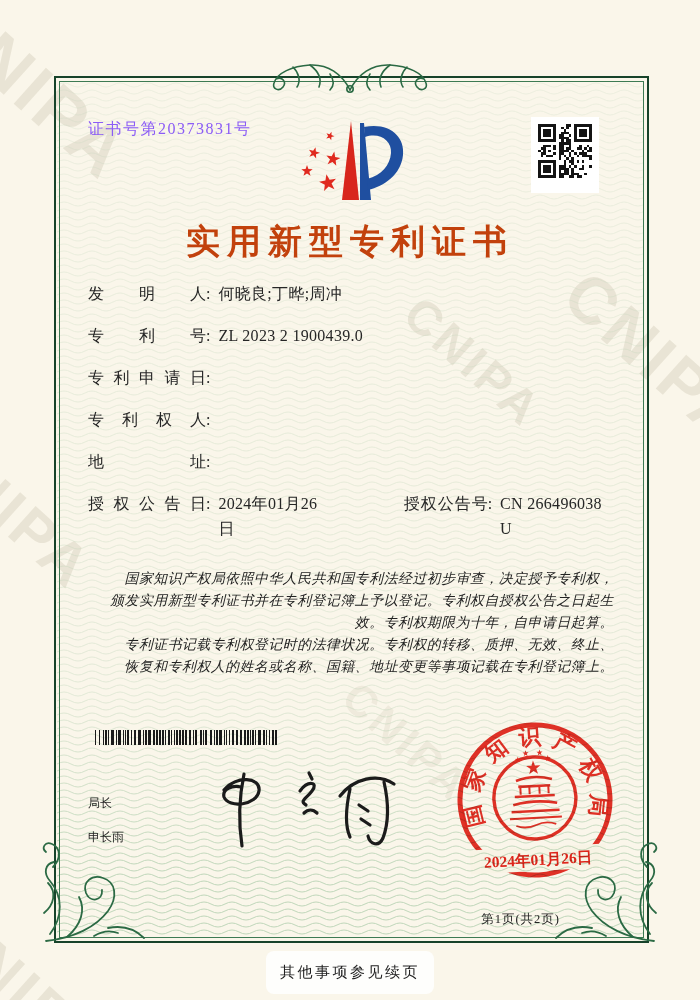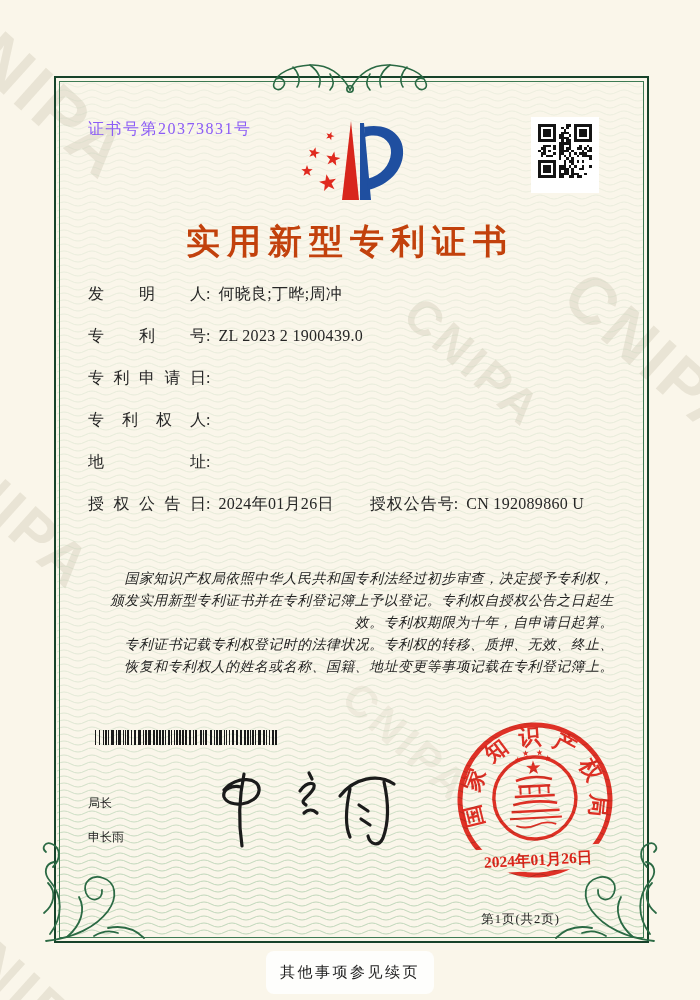--- a/index.html
+++ b/index.html
@@ -22,21 +22,21 @@
           display:flex;align-items:flex-start;justify-content:center;padding-top:7px;box-sizing:border-box;}
   #title{left:0;top:219px;width:700px;text-align:center;font-size:34px;font-weight:bold;
          letter-spacing:7px;color:#c2410c;z-index:4;font-family:Liberation Serif, serif;}
   
   #fields{left:88px;top:281px;width:530px;z-index:4;font-size:16px;color:#262626;}
   .frow{height:42px;line-height:25px;display:flex;align-items:flex-start;}
   .f-label{display:inline-block;width:118px;text-align:justify;text-align-last:justify;}
   .f-label2{display:inline-block;width:84px;text-align:justify;text-align-last:justify;}
   .f-colon{display:inline-block;margin-right:8px;}
   .f-value{letter-spacing:0.3px;}
-  .pair2{margin-left:36px;display:flex;justify-content:space-between;}
+  .pair2{margin-left:70px;display:flex;justify-content:space-between;}
   
   #paras{left:88px;top:568px;width:526px;z-index:4;font-size:13.8px;line-height:22px;
          font-style:italic;color:#222;letter-spacing:0.6px;}
   #paras p{margin:0;text-indent:2em;text-align:right;}
   
   #barcode{left:95px;top:730px;width:183px;height:15px;z-index:4;}
   #signer{left:88px;top:786px;z-index:4;font-family:"Liberation Sans","DejaVu Sans",sans-serif;
           font-size:12px;color:#1d1d1d;line-height:34px;}
   #signature{left:208px;top:760px;z-index:4;}
   
@@ -412,21 +412,21 @@
     <span class="f-label">地址</span>
       <span class="f-colon">:</span>
   </div>
   <div class="frow">
     <span class="f-label">授权公告日</span>
       <span class="f-colon">:</span>
     <span class="f-value">2024年01月26日</span>
     <span class="pair2">
       <span class="f-label2">授权公告号</span>
         <span class="f-colon">:</span>
-      <span class="f-value">CN 192089860 U</span>
+      <span class="f-value">CN 266496038 U</span>
     </span>
   </div>
 </div>
 
 <div id="paras" class="abs">
   <p>国家知识产权局依照中华人民共和国专利法经过初步审查，决定授予专利权，颁发实用新型专利证书并在专利登记簿上予以登记。专利权自授权公告之日起生效。专利权期限为十年，自申请日起算。</p>
   <p>专利证书记载专利权登记时的法律状况。专利权的转移、质押、无效、终止、恢复和专利权人的姓名或名称、国籍、地址变更等事项记载在专利登记簿上。</p>
 </div>
 
 <svg id="barcode" class="abs" width="183" height="15">

